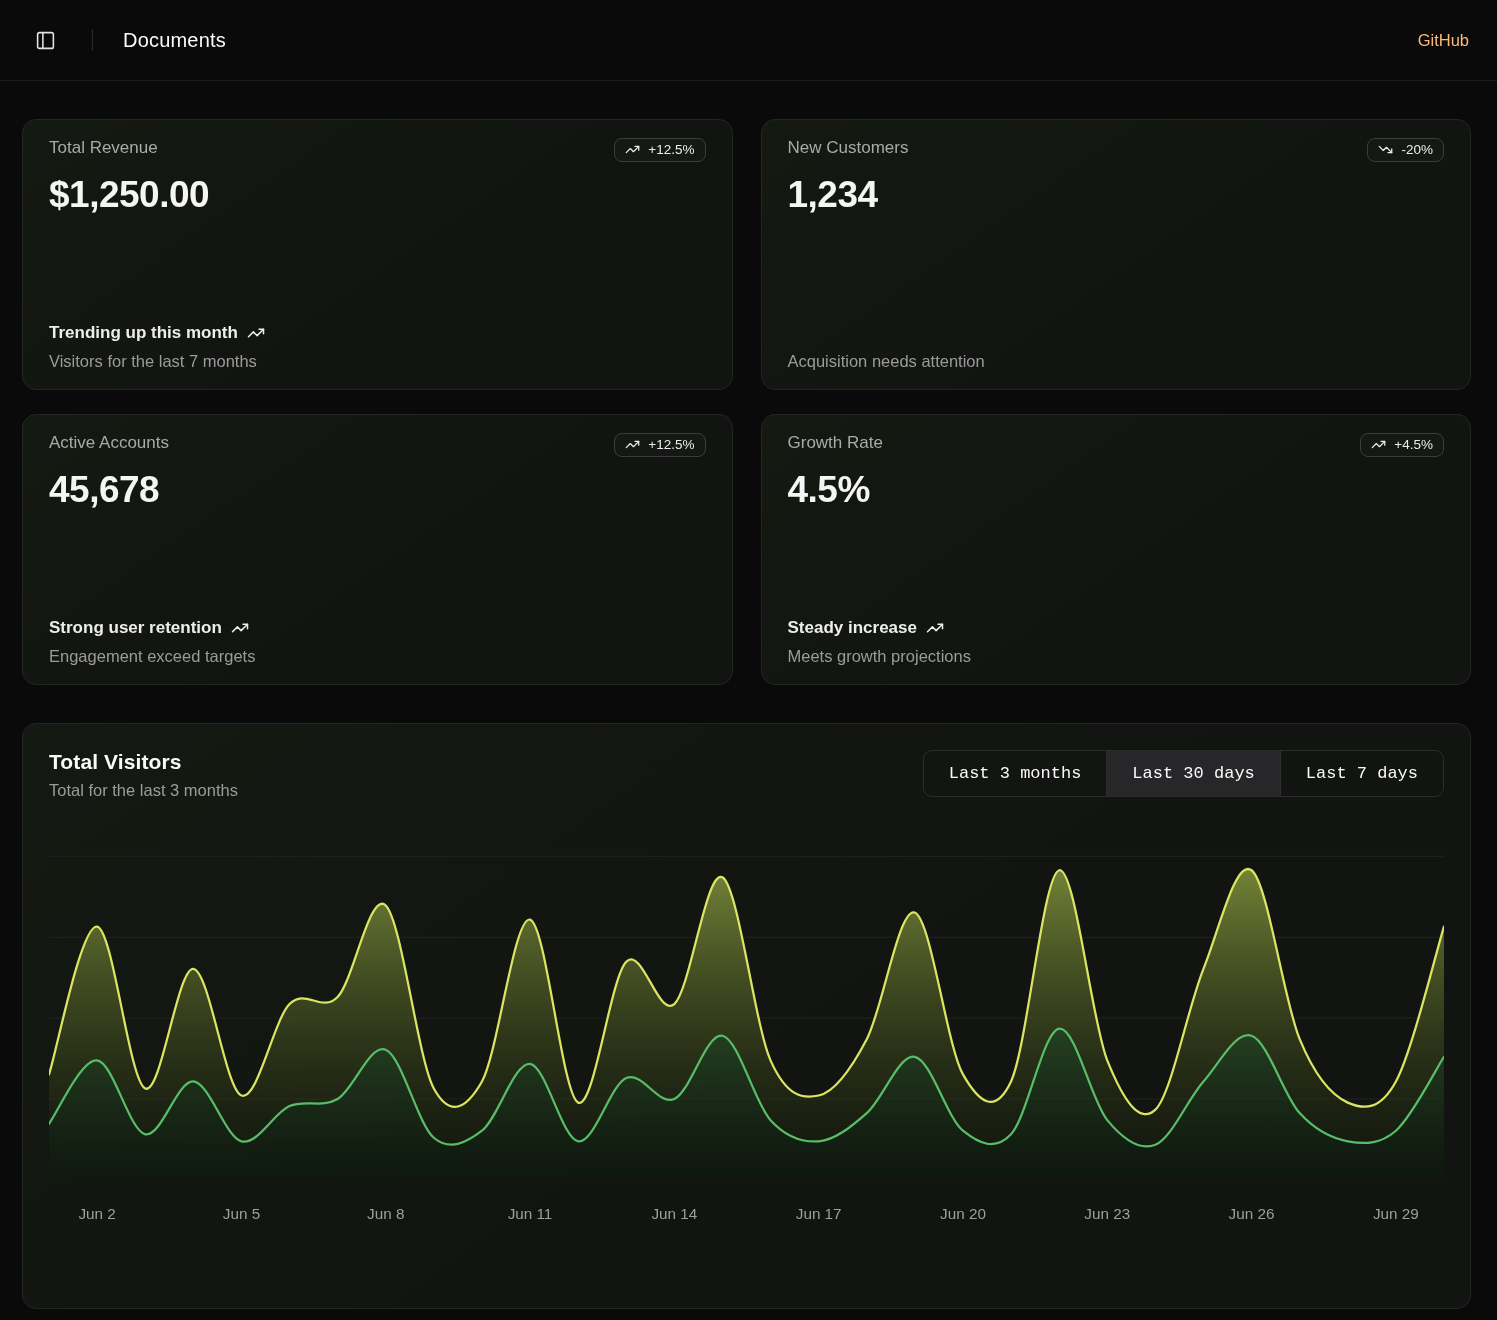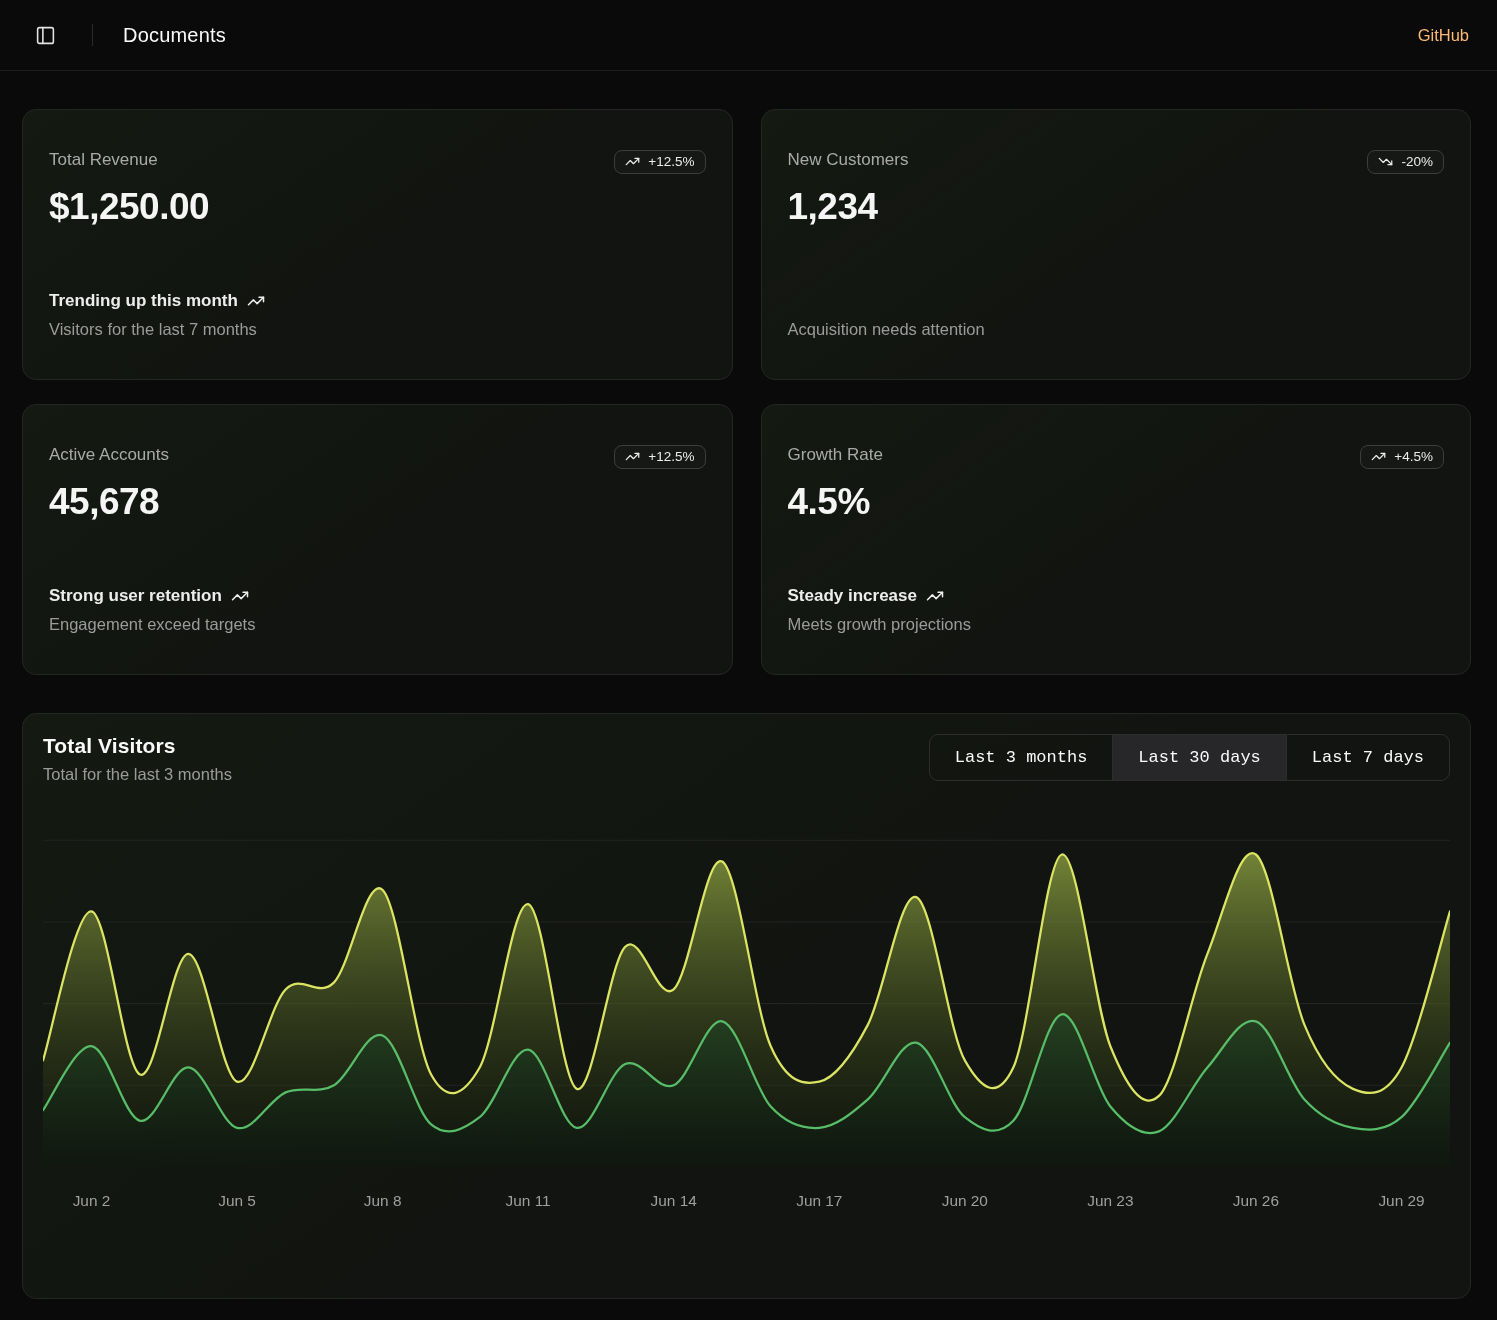--- a/index.html
+++ b/index.html
@@ -4,21 +4,21 @@
 <style>
   * { margin:0; padding:0; box-sizing:border-box; }
   html,body { background:#0a0a0a; }
   body {
     width:1497px; height:1320px; overflow:hidden;
     font-family:"Liberation Sans", sans-serif;
     color:#fafafa;
   }
   
   .app-header {
-    height:71px; display:flex; align-items:center; gap:22px;
+    height:81px; display:flex; align-items:center; gap:22px;
     padding:0 28px; border-bottom:1px solid #1d1d1d;
   }
   .icon-btn {
     width:34px; height:34px; display:flex; align-items:center; justify-content:center;
     background:transparent; border:none; color:#e4e4e4; border-radius:8px; cursor:pointer;
   }
   .icon-btn svg { width:21px; height:21px; }
   .v-divider { width:1px; height:22px; background:#2b2b2b; margin:0 8px; }
   .app-title { font-size:20px; font-weight:500; letter-spacing:.2px; }
   .header-spacer { flex:1; }
@@ -26,38 +26,38 @@
 
   
   .main { padding:38px 26px 0 22px; display:flex; flex-direction:column; gap:38px; }
   .stats-grid { display:grid; grid-template-columns:1fr 1fr; gap:24px 28px; }
 
   .card {
     background:#111410;
     background-image:linear-gradient(145deg, rgba(90,120,60,0.05), rgba(0,0,0,0) 55%);
     border:1px solid #242623; border-radius:14px;
   }
-  .stat-card { height:271px; padding:40px 26px; display:flex; flex-direction:column; }
+  .stat-card { height:271px; padding:18px 26px; display:flex; flex-direction:column; }
   .card-top { display:flex; justify-content:space-between; align-items:flex-start; }
   .card-label { font-size:17px; color:#a9a9a9; font-weight:400; }
   .badge {
     display:inline-flex; align-items:center; gap:8px;
     border:1px solid #3d3d3d; border-radius:8px; padding:3px 10px 4px;
     font-size:13.5px; color:#ececec; background:rgba(255,255,255,0.02); white-space:nowrap;
   }
   .icon { display:inline-flex; width:15px; height:15px; }
   .icon svg { width:100%; height:100%; }
   .card-value { font-size:37px; font-weight:600; letter-spacing:-0.5px; margin-top:12px; color:#f5f5f5; }
   .card-footer { margin-top:auto; display:flex; flex-direction:column; gap:9px; }
   .footer-title { font-size:17px; font-weight:600; color:#ededed; display:flex; align-items:center; gap:9px; }
   .footer-title .icon { width:18px; height:18px; }
   .footer-desc { font-size:16.5px; color:#9b9b9b; }
 
   
-  .chart-card { height:586px; padding:20px; display:flex; flex-direction:column; }
+  .chart-card { height:586px; padding:26px; display:flex; flex-direction:column; }
   .chart-header { display:flex; justify-content:space-between; align-items:flex-start; }
   .chart-title { font-size:21px; font-weight:700; letter-spacing:.1px; }
   .chart-sub { font-size:16.5px; color:#9b9b9b; margin-top:7px; }
   .range-group { display:flex; }
   .range-btn {
     height:47px; padding:0 25px; font-size:17px; color:#fafafa;
     background:transparent; border:1px solid #2d2d2d; margin-left:-1px;
     cursor:pointer; font-family:Liberation Mono, monospace;
   }
   .range-btn:first-child { border-radius:9px 0 0 9px; margin-left:0; }

